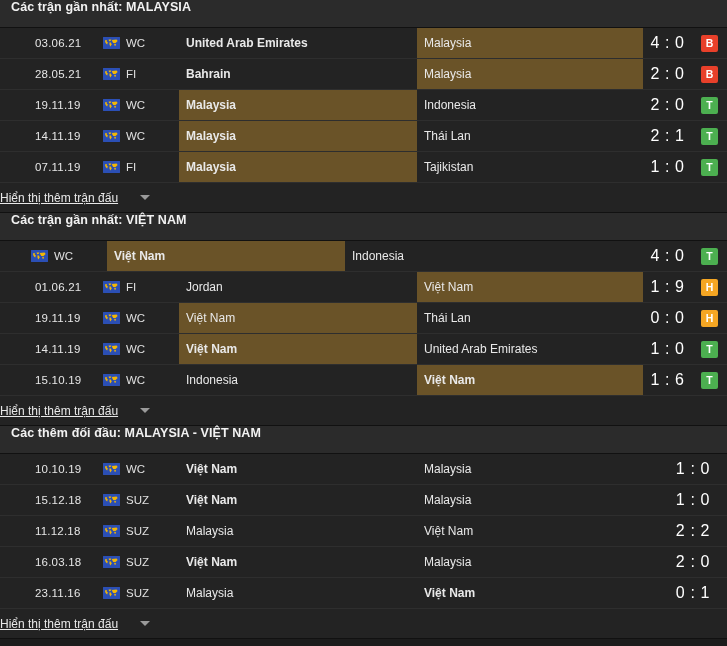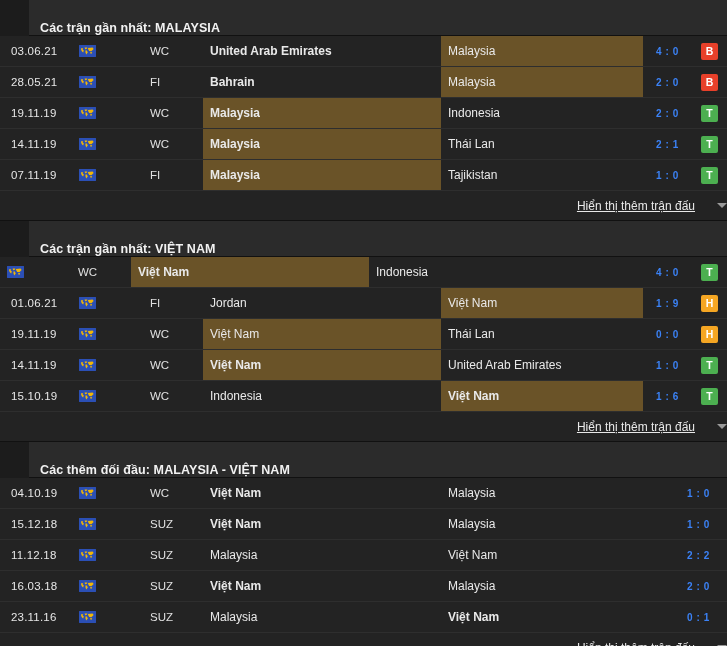--- a/index.html
+++ b/index.html
@@ -14,44 +14,44 @@
 
   .page {
     width: 727px;
     height: 646px;
     background: #1c1c1c;
     position: relative;
   }
 
   
   .section-header {
-    height: 36px;
+    height: 28px;
     background: #2b2b2b;
     border-bottom: 1px solid #111;
     display: flex;
-    align-items: flex-end;
+    align-items: flex-start;
     padding-left: 11px;
-    margin-left: 29px;
   }
   .section-header-title {
     color: #f2f2f2;
     font-size: 12.5px;
     font-weight: bold;
     letter-spacing: 0.1px;
     white-space: nowrap;
   }
 
   
   .match-row {
     height: 31px;
     display: flex;
     align-items: stretch;
     border-bottom: 1px solid #2e2e2e;
     background: #232323;
     position: relative;
+    padding-left: 24px;
   }
 
   .cell-date {
     width: 72px;
     min-width: 72px;
     display: flex;
     align-items: center;
     padding-left: 11px;
     color: #e6e6e6;
     font-size: 11.5px;
@@ -77,21 +77,20 @@
   }
   .flag-icon svg { display: block; }
 
   .cell-comp {
     width: 53px;
     min-width: 53px;
     display: flex;
     align-items: center;
     color: #e0e0e0;
     font-size: 11.5px;
-    margin-left: 48px;
   }
 
   .cell-home {
     width: 238px;
     min-width: 238px;
     display: flex;
     align-items: center;
     padding-left: 7px;
     color: #e9e9e9;
     font-size: 12px;
@@ -105,23 +104,23 @@
     color: #e9e9e9;
     font-size: 12px;
   }
 
   .cell-score {
     width: 49px;
     min-width: 49px;
     display: flex;
     align-items: center;
     justify-content: center;
-    color: #3b82f6;
-    font-size: 10px;
-    font-weight: bold;
+    color: #ffffff;
+    font-size: 16px;
+    font-weight: normal;
     letter-spacing: 0.6px;
   }
 
   .cell-badge {
     width: 35px;
     min-width: 35px;
     display: flex;
     align-items: center;
     justify-content: center;
   }
@@ -153,21 +152,21 @@
   .badge-H { background: #f5a623; }
   .badge-B { background: #e8402a; }
 
   
   .showmore-bar {
     height: 30px;
     background: #232323;
     border-bottom: 1px solid #111;
     display: flex;
     align-items: center;
-    justify-content: flex-end;
+    justify-content: flex-start;
     gap: 22px;
   }
   .showmore-text {
     color: #e8e8e8;
     font-size: 12px;
     text-decoration: underline;
     cursor: pointer;
   }
   .caret {
     width: 0; height: 0;
@@ -413,21 +412,21 @@
         </div>
       </div>
       <div class="showmore-bar">
         <span class="showmore-text">Hiển thị thêm trận đấu</span>
         <span class="caret"></span>
       </div>
       <div class="section-header">
         <span class="section-header-title">Các thêm đối đầu: MALAYSIA - VIỆT NAM</span>
       </div>
       <div class="match-row h2h">
-        <div class="cell-date">04.10.19</div>
+        <div class="cell-date">10.10.19</div>
         <div class="cell-flag">
           <span class="flag-icon">
             <svg width="17" height="12" viewBox="0 0 17 12">
               <rect width="17" height="12" fill="#2b4fb5"></rect>
               <path d="M2 3.2 L4.2 3.2 L3.6 4.6 L4.8 5.2 L4.2 7.4 L3.0 6.4 L2.2 5.0 Z" fill="#f2b705"></path>
               <path d="M5.6 2.6 L8.4 2.6 L7.6 4.0 L6.2 4.2 Z" fill="#f2b705"></path>
               <path d="M8.8 3.0 L13.6 2.4 L14.6 4.0 L12.4 6.2 L10.2 6.0 L9.4 4.4 Z" fill="#f2b705"></path>
               <path d="M6.4 5.6 L8.0 5.4 L8.6 7.6 L7.4 9.6 L6.6 8.0 Z" fill="#f2b705"></path>
               <path d="M11.2 7.0 L13.2 7.2 L12.6 8.8 L11.4 8.4 Z" fill="#f2b705"></path>
             </svg>

